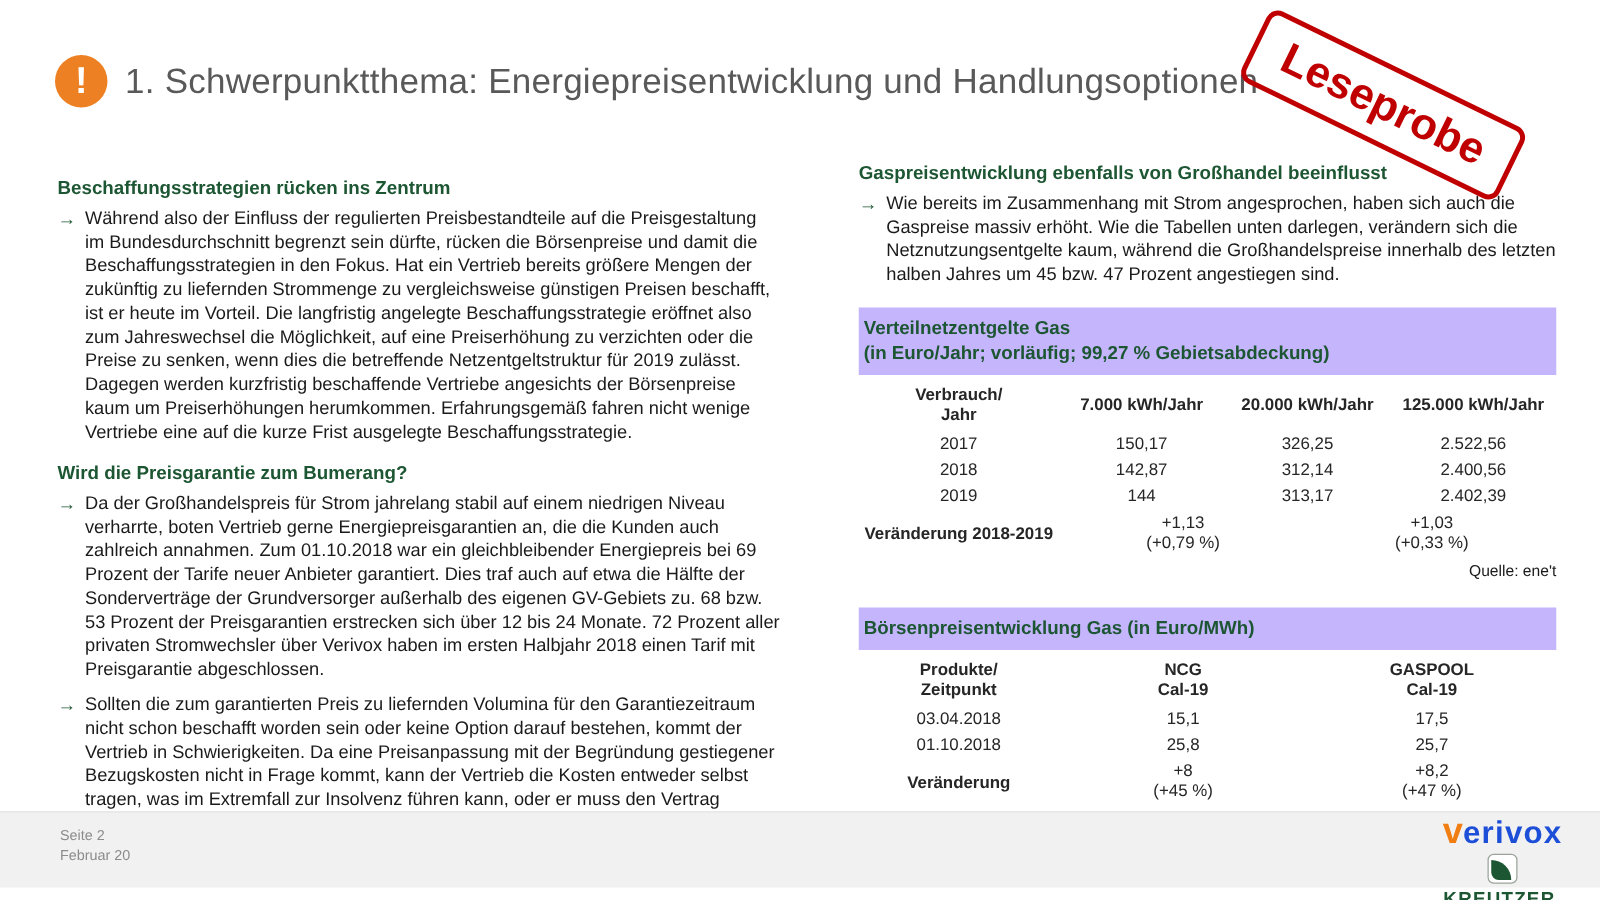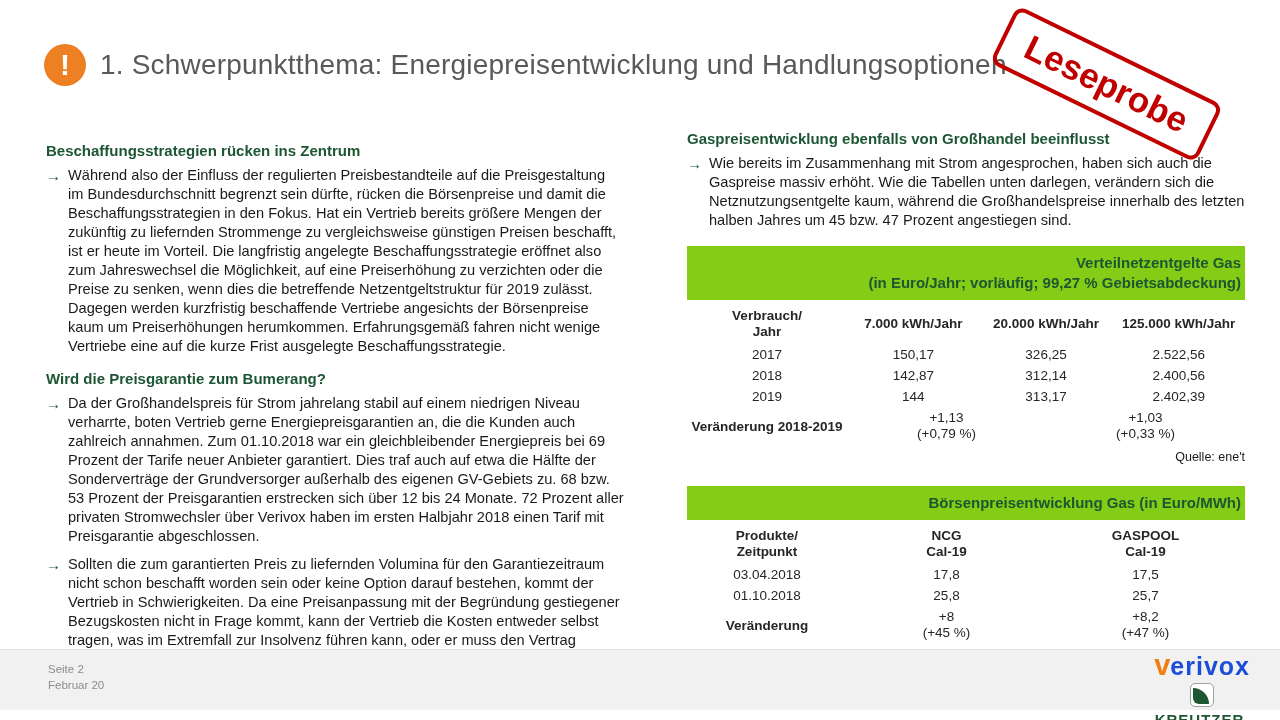--- a/index.html
+++ b/index.html
@@ -28,21 +28,21 @@
   .col-right { position:absolute; left:687px; top:130px; width:558px; }
   .sec-heading { margin:0 0 7px 0; font-size:15px; font-weight:bold; color:#1D5632; }
   .sec { margin-bottom:14px; }
   .bullet { display:flex; gap:7px; margin:0 0 9px 0; }
   .arrow { color:#1D5632; font-size:15px; line-height:19px; flex:0 0 15px; }
   .bullet p { margin:0; font-size:14.6px; line-height:19px; color:#1a1a1a; }
   
   .tbl { width:558px; }
   .tbl-1 { margin-top:16px; }
   .tbl-2 { margin-top:22px; }
-  .tbl-titleband { background:#84cc16; text-align:right; padding:7px 4px; }
+  .tbl-titleband { background:#c4b5fd; text-align:left; padding:7px 4px; }
   .tbl-title { font-size:15px; font-weight:bold; color:#1D5632; line-height:20px; }
   .trow { display:flex; align-items:center; }
   .trow .c0 { flex:0 0 160px; text-align:center; }
   .trow .cx { flex:1 1 0; text-align:center; }
   .thead { font-weight:bold; font-size:13.5px; padding:8px 0 4px 0; line-height:16px; }
   .tdata { font-size:13.5px; padding:3px 0; }
   .tchange { font-size:13.5px; padding:3px 0; }
   .tchange .c0 { font-weight:bold; }
   .two-line { line-height:16px; }
   .tbl-source { text-align:right; font-size:12.5px; color:#1a1a1a; margin-top:5px; }
@@ -166,21 +166,21 @@
           <div>NCG</div>
           <div>Cal-19</div>
         </div>
         <div class="cx two-line">
           <div>GASPOOL</div>
           <div>Cal-19</div>
         </div>
       </div>
       <div class="trow tdata">
         <div class="c0">03.04.2018</div>
-        <div class="cx">17,8</div>
+        <div class="cx">15,1</div>
         <div class="cx">17,5</div>
       </div>
       <div class="trow tdata">
         <div class="c0">01.10.2018</div>
         <div class="cx">25,8</div>
         <div class="cx">25,7</div>
       </div>
       <div class="trow tchange">
         <div class="c0">Veränderung</div>
         <div class="cx two-line">

